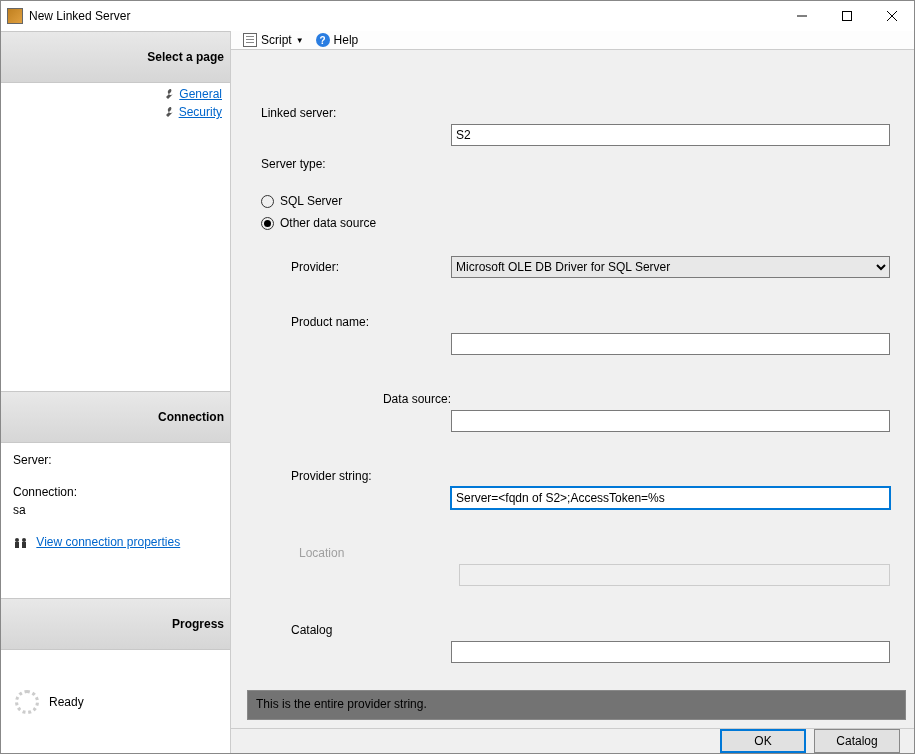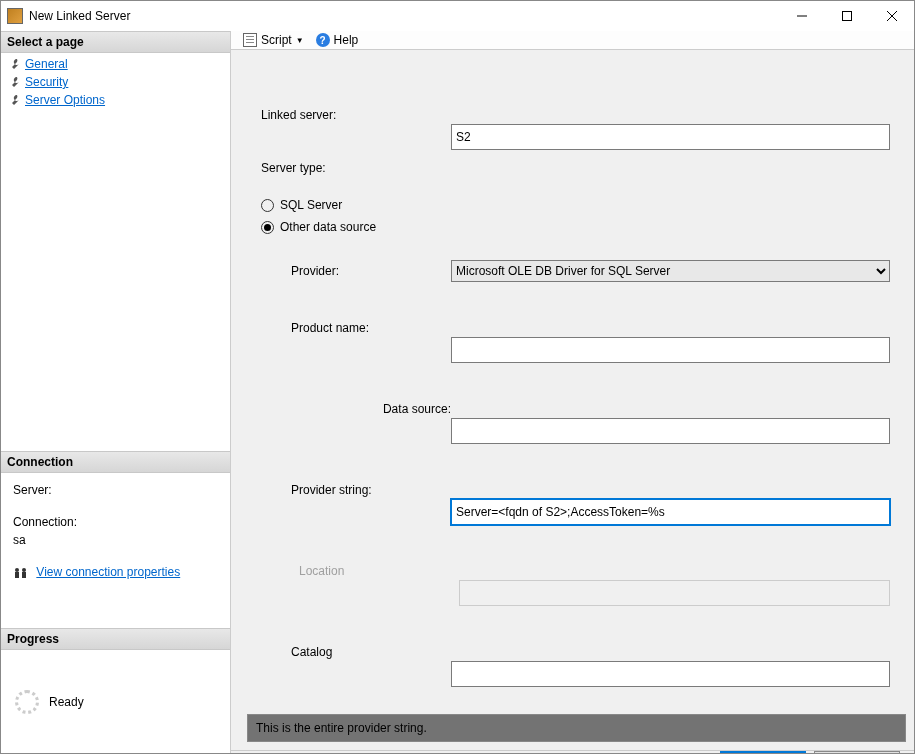--- a/index.html
+++ b/index.html
@@ -3,40 +3,40 @@
 <meta charset="utf-8">
 <style>
 * { box-sizing: border-box; margin: 0; padding: 0; }
 body { font-family: "Segoe UI", Tahoma, sans-serif; font-size: 12px; background: #fff; width: 915px; height: 754px; overflow: hidden; display: flex; flex-direction: column; border: 1px solid #888; }
 .titlebar { height: 30px; display: flex; align-items: center; padding-left: 6px; background: #fff; }
 .titlebar .title { margin-left: 6px; font-size: 12px; flex: 1; }
 .titlebar .win-controls { display: flex; }
 .titlebar .win-btn { width: 45px; height: 30px; display: flex; align-items: center; justify-content: center; font-size: 14px; cursor: default; }
 .content { flex: 1; display: flex; overflow: hidden; }
 .sidebar { width: 230px; background: #f0f0f0; display: flex; flex-direction: column; border-right: 1px solid #ccc; }
-.section-header { background: linear-gradient(#e8e8e8, #d6d6d6); border-top: 1px solid #c8c8c8; border-bottom: 1px solid #c8c8c8; padding: 3px 6px; font-weight: bold; font-size: 12px; }
+.section-header { background: linear-gradient(#e8e8e8, #d6d6d6); border-top: 1px solid #c8c8c8; border-bottom: 1px solid #c8c8c8; padding: 18px 6px; font-weight: bold; font-size: 12px; text-align: right; }
 .sidebar .pages { padding: 2px 6px; }
-.page-item { display: flex; align-items: center; padding: 2px 2px; cursor: pointer; }
+.page-item { display: flex; align-items: center; padding: 2px 2px; cursor: pointer; justify-content: flex-end; }
 .page-item .wrench { margin-right: 4px; }
 .page-item .label { color: #0066cc; text-decoration: underline; }
 .conn-section { padding: 6px 12px 12px 12px; font-size: 12px; background: #fff; }
 .conn-section .row { margin-top: 4px; }
 .conn-section .view-link { color: #0066cc; text-decoration: underline; }
 .conn-icon { display: inline-block; vertical-align: middle; margin-right: 4px; }
 .progress-section { padding: 10px 8px 10px 8px; display: flex; align-items: center; background: #fff; height: 103px; }
 .spinner { width: 24px; height: 24px; border: 3px dotted #ccc; border-radius: 50%; margin: 0 10px 0 6px; }
 .main { flex: 1; background: #f0f0f0; display: flex; flex-direction: column; }
 .toolbar { height: 30px; border-bottom: 1px solid #ccc; display: flex; align-items: flex-start; padding: 0 8px; gap: 4px; background: #fdfdfd; }
 .toolbar .script-btn { display: flex; align-items: center; gap: 4px; padding: 2px 4px; cursor: pointer; }
 .toolbar .help-btn { display: flex; align-items: center; gap: 4px; padding: 2px 4px; cursor: pointer; }
 .help-icon { width: 14px; height: 14px; background: #2a7de1; border-radius: 50%; color: #fff; font-size: 10px; display: flex; align-items: center; justify-content: center; font-weight: bold; }
 .form { padding: 30px 24px 10px 30px; background: #f0f0f0; flex: 1; }
 .form-row { display: flex; align-items: center; margin-bottom: 11px; }
 .form-row .lbl { width: 190px; font-size: 12px; }
-.form-row input[type="text"] { flex: 1; height: 22px; border: 1px solid #7a7a7a; padding: 12px 4px; font-size: 12px; background: #fff; font-family: inherit; margin-top: 44px; }
+.form-row input[type="text"] { flex: 1; height: 22px; border: 1px solid #7a7a7a; padding: 6px 4px; font-size: 12px; background: #fff; font-family: inherit; margin-top: 44px; }
 .form-row input[type="text"].focused { border: 1px solid #0078d7; outline: 1px solid #0078d7; }
 .form-row input[disabled] { background: #f0f0f0; border: 1px solid #ccc; color: #888; }
 .form-row select { flex: 1; height: 22px; border: 1px solid #7a7a7a; font-size: 12px; background: #e8e8e8; font-family: inherit; }
 .radio-row { display: flex; align-items: center; margin-bottom: 8px; padding-left: 0; }
 .radio-circle { width: 13px; height: 13px; border: 1px solid #333; border-radius: 50%; display: inline-flex; align-items: center; justify-content: center; }
 .radio-circle .dot { width: 7px; height: 7px; background: #000; border-radius: 50%; }
 .indent { padding-left: 30px; }
 .lbl.disabled { color: #a0a0a0; margin-left: 8px; }
 .message-box { margin: 6px 8px 8px 16px; border: 1px solid #888; height: 76px; padding: 6px 8px; background: #737373; font-size: 12px; }
 .footer { height: 44px; border-top: 1px solid #ccc; display: flex; align-items: center; justify-content: flex-end; padding: 0 14px; gap: 8px; background: #f0f0f0; }
@@ -82,26 +82,20 @@
         <svg class="wrench" width="12" height="12">
             <path d="M8,1 a3,3 0 1,0 2,5 L5,11 3,9 8,4 a3,3 0 0,0 0,-3 z" fill="#555"></path>
           </svg>
         <span class="label">General</span>
       </div>
       <div class="page-item">
         <svg class="wrench" width="12" height="12">
             <path d="M8,1 a3,3 0 1,0 2,5 L5,11 3,9 8,4 a3,3 0 0,0 0,-3 z" fill="#555"></path>
           </svg>
         <span class="label">Security</span>
-      </div>
-      <div class="page-item">
-        <svg class="wrench" width="12" height="12">
-            <path d="M8,1 a3,3 0 1,0 2,5 L5,11 3,9 8,4 a3,3 0 0,0 0,-3 z" fill="#555"></path>
-          </svg>
-        <span class="label">Server Options</span>
       </div>
     </div>
     <div class="sidebar-middle"></div>
     <div class="section-header">Connection</div>
     <div class="conn-section">
       <div class="row">Server:</div>
       <div class="row"></div>
       <div class="row" style="margin-top:18px;">Connection:</div>
       <div class="row">sa</div>
       <div class="row" style="margin-top:18px;">

